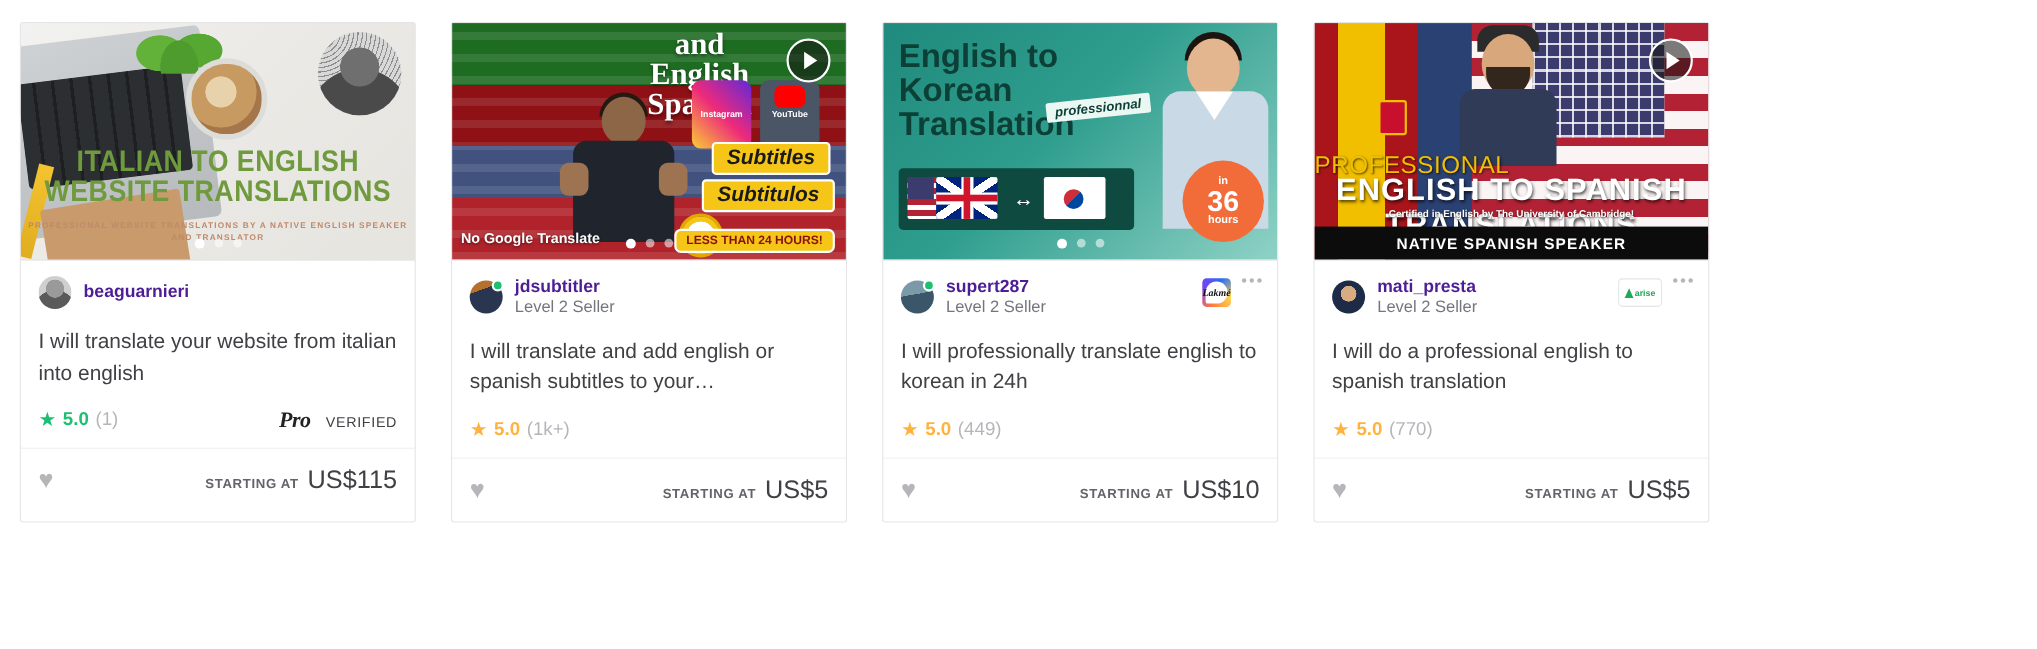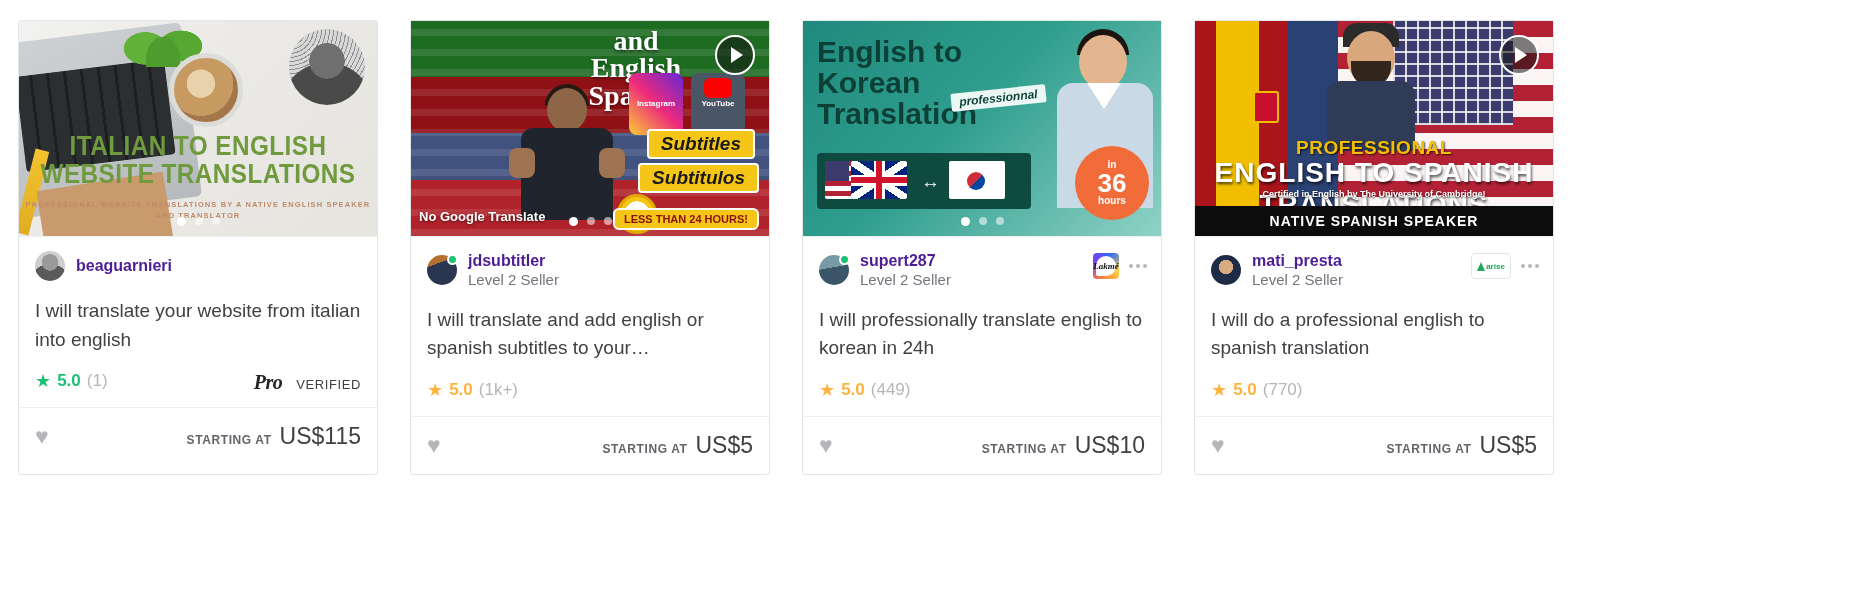--- a/index.html
+++ b/index.html
@@ -208,22 +208,22 @@
   .art4 .head { position:absolute; left: 24px; top: 6px; width: 48px; height: 54px; border-radius: 50%; background:#d8a87c; }
   .art4 .beanie { position:absolute; left: 20px; top: -2px; width: 56px; height: 24px; border-radius: 14px 14px 0 0; background:#2b2b2b; }
   .art4 .beard { position:absolute; left: 28px; top: 36px; width: 40px; height: 26px; border-radius: 0 0 20px 20px; background:#33261d; }
   .art4 .body { position:absolute; left: 4px; top: 56px; width: 88px; height: 70px; border-radius: 14px 14px 0 0; background:#2f3b57; }
   .art4 .band {
     position: absolute; left: 0; right: 0; bottom: 0; height: 30px; background: #0c0c0c;
     color:#fff; font-weight: 800; font-size: 14px; letter-spacing: 1px;
     display:flex; align-items:center; justify-content:center; text-transform: uppercase;
   }
   .art4 .t-small {
-    position: absolute; left: 0; right: 0; top: 116px; text-align:center;
-    color:#f1bf00; font-weight: 700; font-size: 19px; letter-spacing: .5px;
+    position: absolute; left: 0; right: 0; top: 116px; 
+    color:#f1bf00; font-weight: 400; font-size: 22px; letter-spacing: .5px;
     text-shadow: 1px 1px 2px rgba(0,0,0,.7); text-transform: uppercase;
   }
   .art4 .t-big {
     position: absolute; left: 0; right: 0; top: 136px; text-align:center;
     color:#fff; font-weight: 800; font-size: 28px; letter-spacing: 1px;
     text-shadow: 1px 2px 3px rgba(0,0,0,.7); text-transform: uppercase;
   }
   .art4 .t-cert {
     position: absolute; left: 0; right: 0; top: 168px; text-align:center;
     color:#fff; font-size: 9px; font-weight: 600; text-shadow: 0 1px 2px rgba(0,0,0,.8);
@@ -268,21 +268,21 @@
   .av3 .face { background: linear-gradient(170deg,#7a9aa8 0 42%,#3a5668 42% 100%); }
   .av4 .face { background: radial-gradient(circle at 50% 40%,#d9ab81 0 30%, #1e2b47 31% 100%); }
   .online {
     position: absolute; right: -1px; top: -1px; width: 11px; height: 11px; border-radius: 50%;
     background: #1dbf73; border: 2px solid #fff;
   }
   .seller-txt { display: flex; flex-direction: column; line-height: 1.25; min-width: 0; }
   .seller-name { font-size: 16px; font-weight: 700; color: #4c1d95; }
   .seller-level { font-size: 15px; color: #74767e; }
   .seller-right {
-    position: absolute; right: 14px; top: 16px; display: flex; align-items: center; gap: 10px;
+    position: absolute; right: 14px; top: 16px; display: flex; align-items: flex-start; gap: 10px;
   }
   .brandlogo { width: 26px; height: 26px; border-radius: 4px; position: relative; overflow: hidden; }
   .brandlogo.lakme {
     background: conic-gradient(from 200deg,#ff7a3d,#7b3ff2,#2a6df4,#ffd24a,#ff7a3d);
   }
   .brandlogo.lakme::after {
     content:""; position:absolute; left:3px; top:3px; right:3px; bottom:3px;
     background:#fff; border-radius:50% 50% 50% 10%;
   }
   .brandlogo.lakme .lbl {

